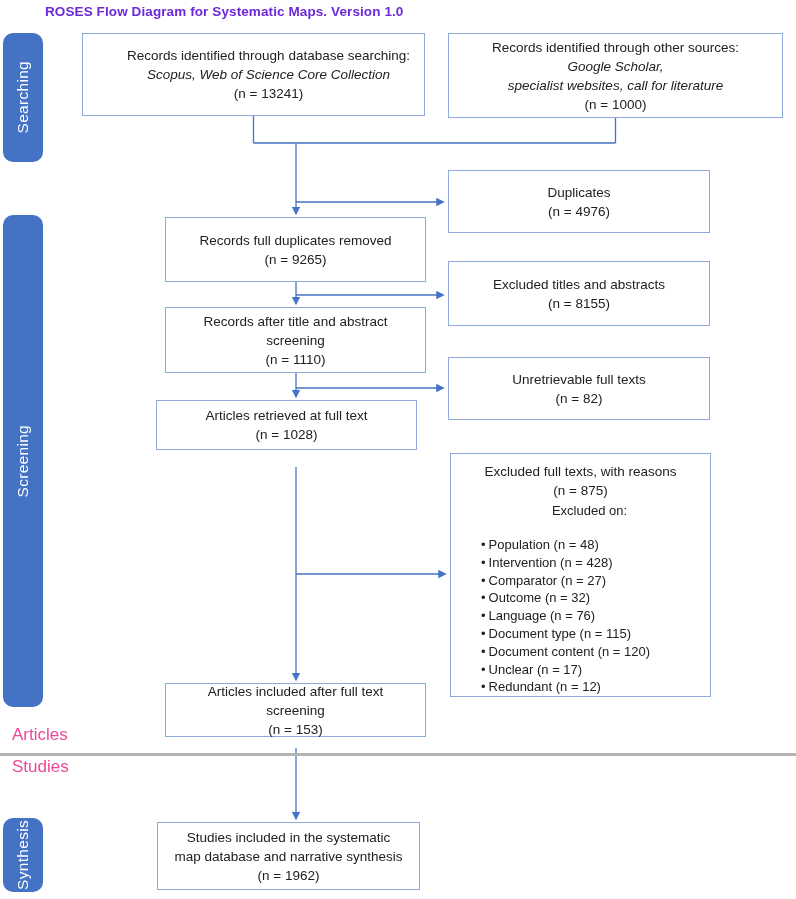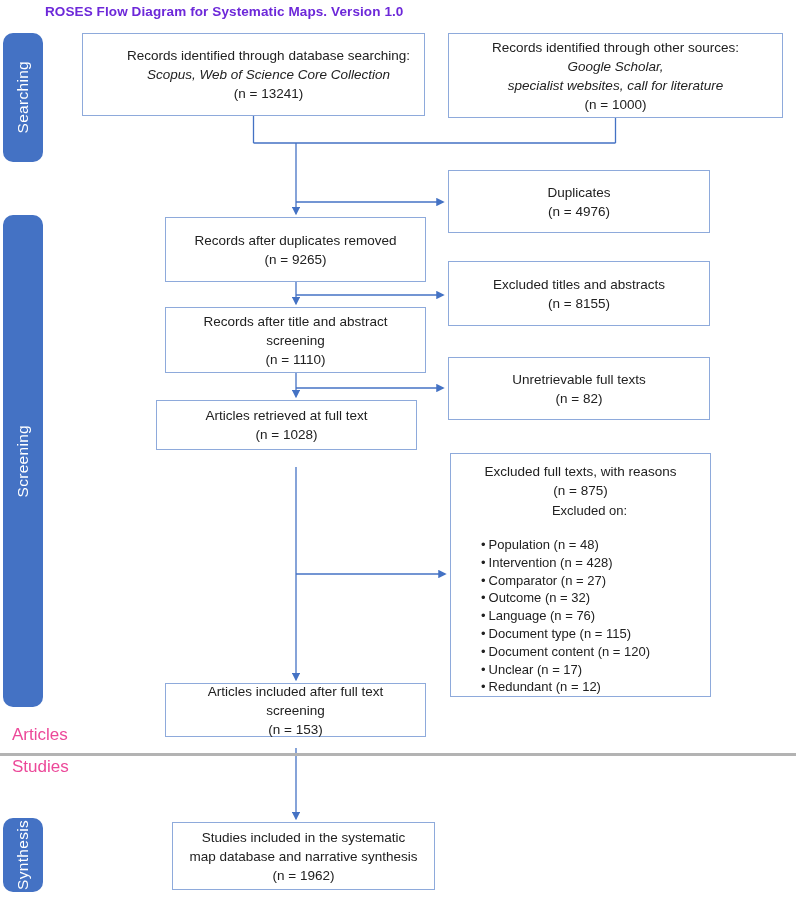--- a/index.html
+++ b/index.html
@@ -96,21 +96,21 @@
     <div class="italic">specialist websites, call for literature</div>
     <div>(n = 1000)</div>
   </div>
 
   <div class="flow-box" style="left:448px;top:170px;width:262px;height:63px;">
     <div>Duplicates</div>
     <div>(n = 4976)</div>
   </div>
 
   <div class="flow-box" style="left:165px;top:217px;width:261px;height:65px;">
-    <div>Records after duplicates removed</div>
+    <div>Records full duplicates removed</div>
     <div>(n = 9265)</div>
   </div>
 
   <div class="flow-box" style="left:448px;top:261px;width:262px;height:65px;">
     <div>Excluded titles and abstracts</div>
     <div>(n = 8155)</div>
   </div>
 
   <div class="flow-box" style="left:165px;top:307px;width:261px;height:66px;">
     <div>Records after title and abstract</div>
@@ -144,19 +144,19 @@
       <li>Redundant (n = 12)</li>
     </ul>
   </div>
 
   <div class="flow-box" style="left:165px;top:683px;width:261px;height:54px;">
     <div>Articles included after full text</div>
     <div>screening</div>
     <div>(n = 153)</div>
   </div>
 
-  <div class="flow-box" style="left:172px;top:822px;width:263px;height:68px;">
+  <div class="flow-box" style="left:157px;top:822px;width:263px;height:68px;">
     <div>Studies included in the systematic</div>
     <div>map database and narrative synthesis</div>
     <div>(n = 1962)</div>
   </div>
 
 </div>
 
 </body></html>

